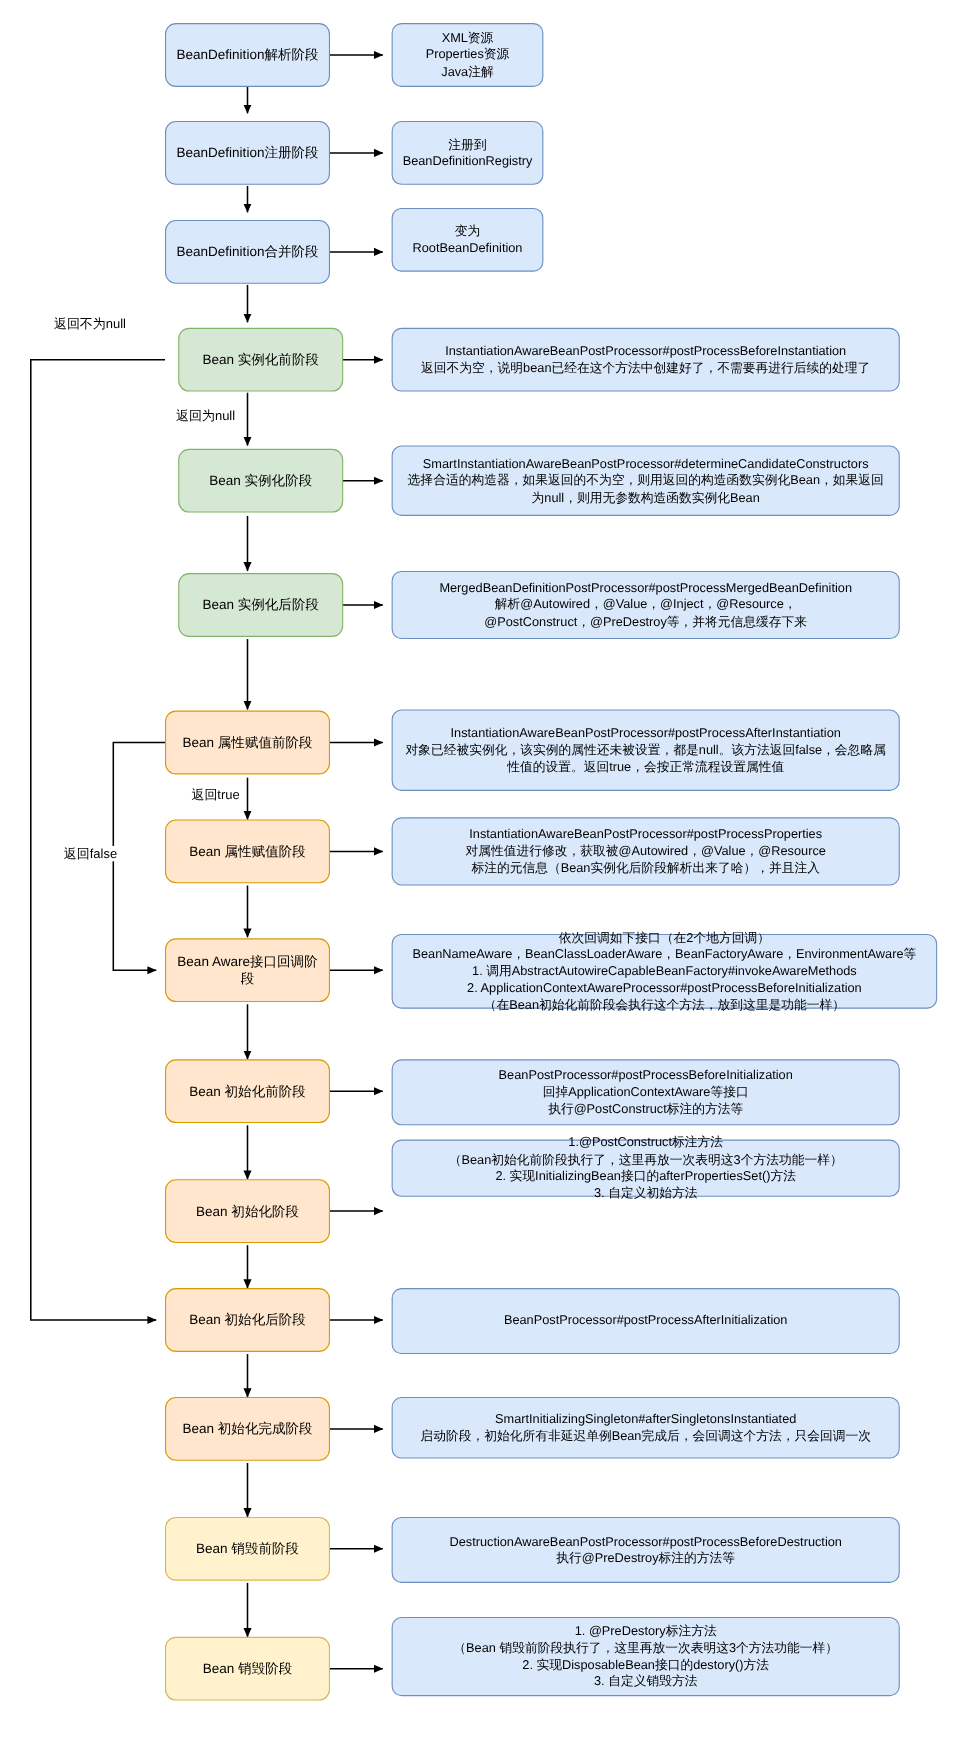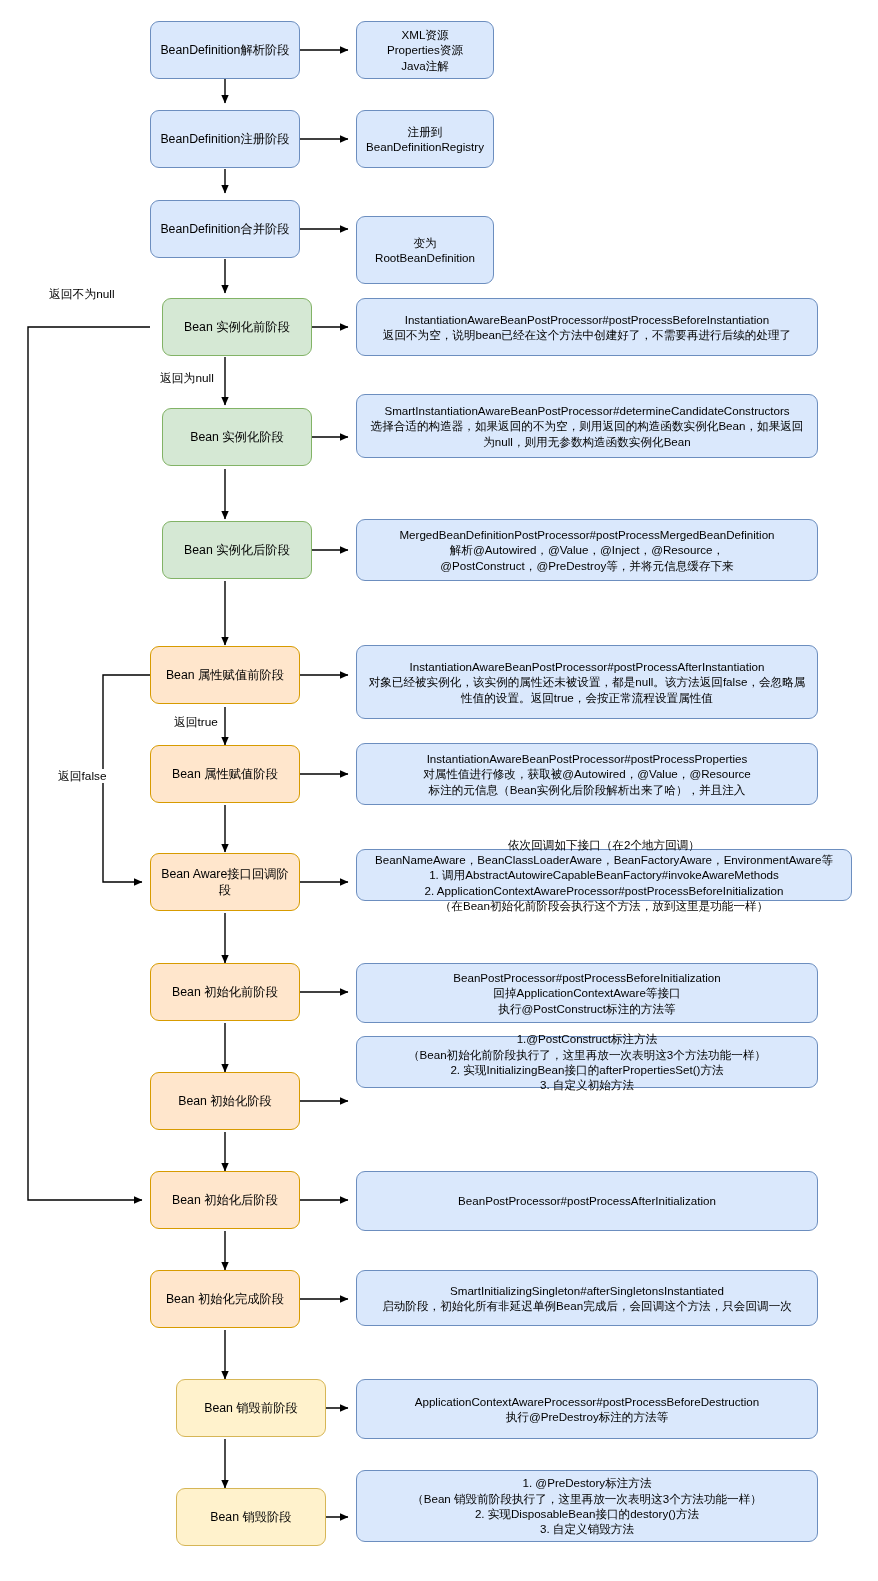--- a/index.html
+++ b/index.html
@@ -29,25 +29,26 @@
     text-align: center;
     line-height: 1.32;
     white-space: pre-line;
     padding: 17px 7px;
   }
   .stage {
     left: 150px;
     width: 150px;
     height: 58px;
     font-size: 12.3px;
+    border-radius: 10px;
   }
   .stage-blue  { background: #dae8fc; border-color: #6c8ebf; }
   .stage-green { background: #d5e8d4; border-color: #82b366; margin-left: 12px; }
   .stage-orange{ background: #ffe6cc; border-color: #d79b00; }
-  .stage-yellow{ background: #fff2cc; border-color: #d6b656; margin-left: 26px; }
+  .stage-yellow{ background: #fff2cc; border-color: #d6b656; }
 
   .desc {
     background: #dae8fc;
     border-color: #6c8ebf;
     font-size: 11.6px;
     left: 356px;
   }
   .desc-small { width: 138px; }
   .desc-wide  { width: 462px; }
   .desc-xwide { width: 496px; }
@@ -136,52 +137,52 @@
   <div class="node stage stage-orange" style="top:1171px"><span>Bean 初始化后阶段</span></div>
   <div class="node stage stage-orange" style="top:1270px"><span>Bean 初始化完成阶段</span></div>
   <div class="node stage stage-yellow" style="top:1379px"><span>Bean 销毁前阶段</span></div>
   <div class="node stage stage-yellow" style="top:1488px"><span>Bean 销毁阶段</span></div>
 
   <div class="node desc desc-small" style="top:21px;height:58px"><span>XML资源
 Properties资源
 Java注解</span></div>
   <div class="node desc desc-small" style="top:110px;height:58px"><span>注册到
 BeanDefinitionRegistry</span></div>
-  <div class="node desc desc-small" style="top:216px;height:68px"><span>变为
+  <div class="node desc desc-small" style="top:189px;height:58px"><span>变为
 RootBeanDefinition</span></div>
   <div class="node desc desc-wide" style="top:298px;height:58px"><span>InstantiationAwareBeanPostProcessor#postProcessBeforeInstantiation
 返回不为空，说明bean已经在这个方法中创建好了，不需要再进行后续的处理了</span></div>
-  <div class="node desc desc-wide" style="top:394px;height:64px"><span>SmartInstantiationAwareBeanPostProcessor#determineCandidateConstructors
+  <div class="node desc desc-wide" style="top:405px;height:64px"><span>SmartInstantiationAwareBeanPostProcessor#determineCandidateConstructors
 选择合适的构造器，如果返回的不为空，则用返回的构造函数实例化Bean，如果返回
 为null，则用无参数构造函数实例化Bean</span></div>
   <div class="node desc desc-wide" style="top:519px;height:62px"><span>MergedBeanDefinitionPostProcessor#postProcessMergedBeanDefinition
 解析@Autowired，@Value，@Inject，@Resource，
 @PostConstruct，@PreDestroy等，并将元信息缓存下来</span></div>
   <div class="node desc desc-wide" style="top:645px;height:74px"><span>InstantiationAwareBeanPostProcessor#postProcessAfterInstantiation
 对象已经被实例化，该实例的属性还未被设置，都是null。该方法返回false，会忽略属
 性值的设置。返回true，会按正常流程设置属性值</span></div>
   <div class="node desc desc-wide" style="top:743px;height:62px"><span>InstantiationAwareBeanPostProcessor#postProcessProperties
 对属性值进行修改，获取被@Autowired，@Value，@Resource
 标注的元信息（Bean实例化后阶段解析出来了哈），并且注入</span></div>
-  <div class="node desc desc-xwide" style="top:849px;height:52px"><span>依次回调如下接口（在2个地方回调）
+  <div class="node desc desc-xwide" style="top:849px;height:68px"><span>依次回调如下接口（在2个地方回调）
 BeanNameAware，BeanClassLoaderAware，BeanFactoryAware，EnvironmentAware等
 1. 调用AbstractAutowireCapableBeanFactory#invokeAwareMethods
 2. ApplicationContextAwareProcessor#postProcessBeforeInitialization
 （在Bean初始化前阶段会执行这个方法，放到这里是功能一样）</span></div>
   <div class="node desc desc-wide" style="top:963px;height:60px"><span>BeanPostProcessor#postProcessBeforeInitialization
 回掉ApplicationContextAware等接口
 执行@PostConstruct标注的方法等</span></div>
   <div class="node desc desc-wide" style="top:1036px;height:52px"><span>1.@PostConstruct标注方法
 （Bean初始化前阶段执行了，这里再放一次表明这3个方法功能一样）
 2. 实现InitializingBean接口的afterPropertiesSet()方法
 3. 自定义初始方法</span></div>
   <div class="node desc desc-wide" style="top:1171px;height:60px"><span>BeanPostProcessor#postProcessAfterInitialization</span></div>
   <div class="node desc desc-wide" style="top:1270px;height:56px"><span>SmartInitializingSingleton#afterSingletonsInstantiated
 启动阶段，初始化所有非延迟单例Bean完成后，会回调这个方法，只会回调一次</span></div>
-  <div class="node desc desc-wide" style="top:1379px;height:60px"><span>ApplicationContextAwareProcessor#postProcessBeforeDestruction
+  <div class="node desc desc-wide" style="top:1379px;height:60px"><span>DestructionAwareBeanPostProcessor#postProcessBeforeDestruction
 执行@PreDestroy标注的方法等</span></div>
   <div class="node desc desc-wide" style="top:1470px;height:72px"><span>1. @PreDestory标注方法
 （Bean 销毁前阶段执行了，这里再放一次表明这3个方法功能一样）
 2. 实现DisposableBean接口的destory()方法
 3. 自定义销毁方法</span></div>
 
   <div class="edge-label" style="left:47px;  top:287px">返回不为null</div>
   <div class="edge-label" style="left:158px; top:371px">返回为null</div>
   <div class="edge-label" style="left:172px; top:715px">返回true</div>
   <div class="edge-label" style="left:56px;  top:769px">返回false</div>

